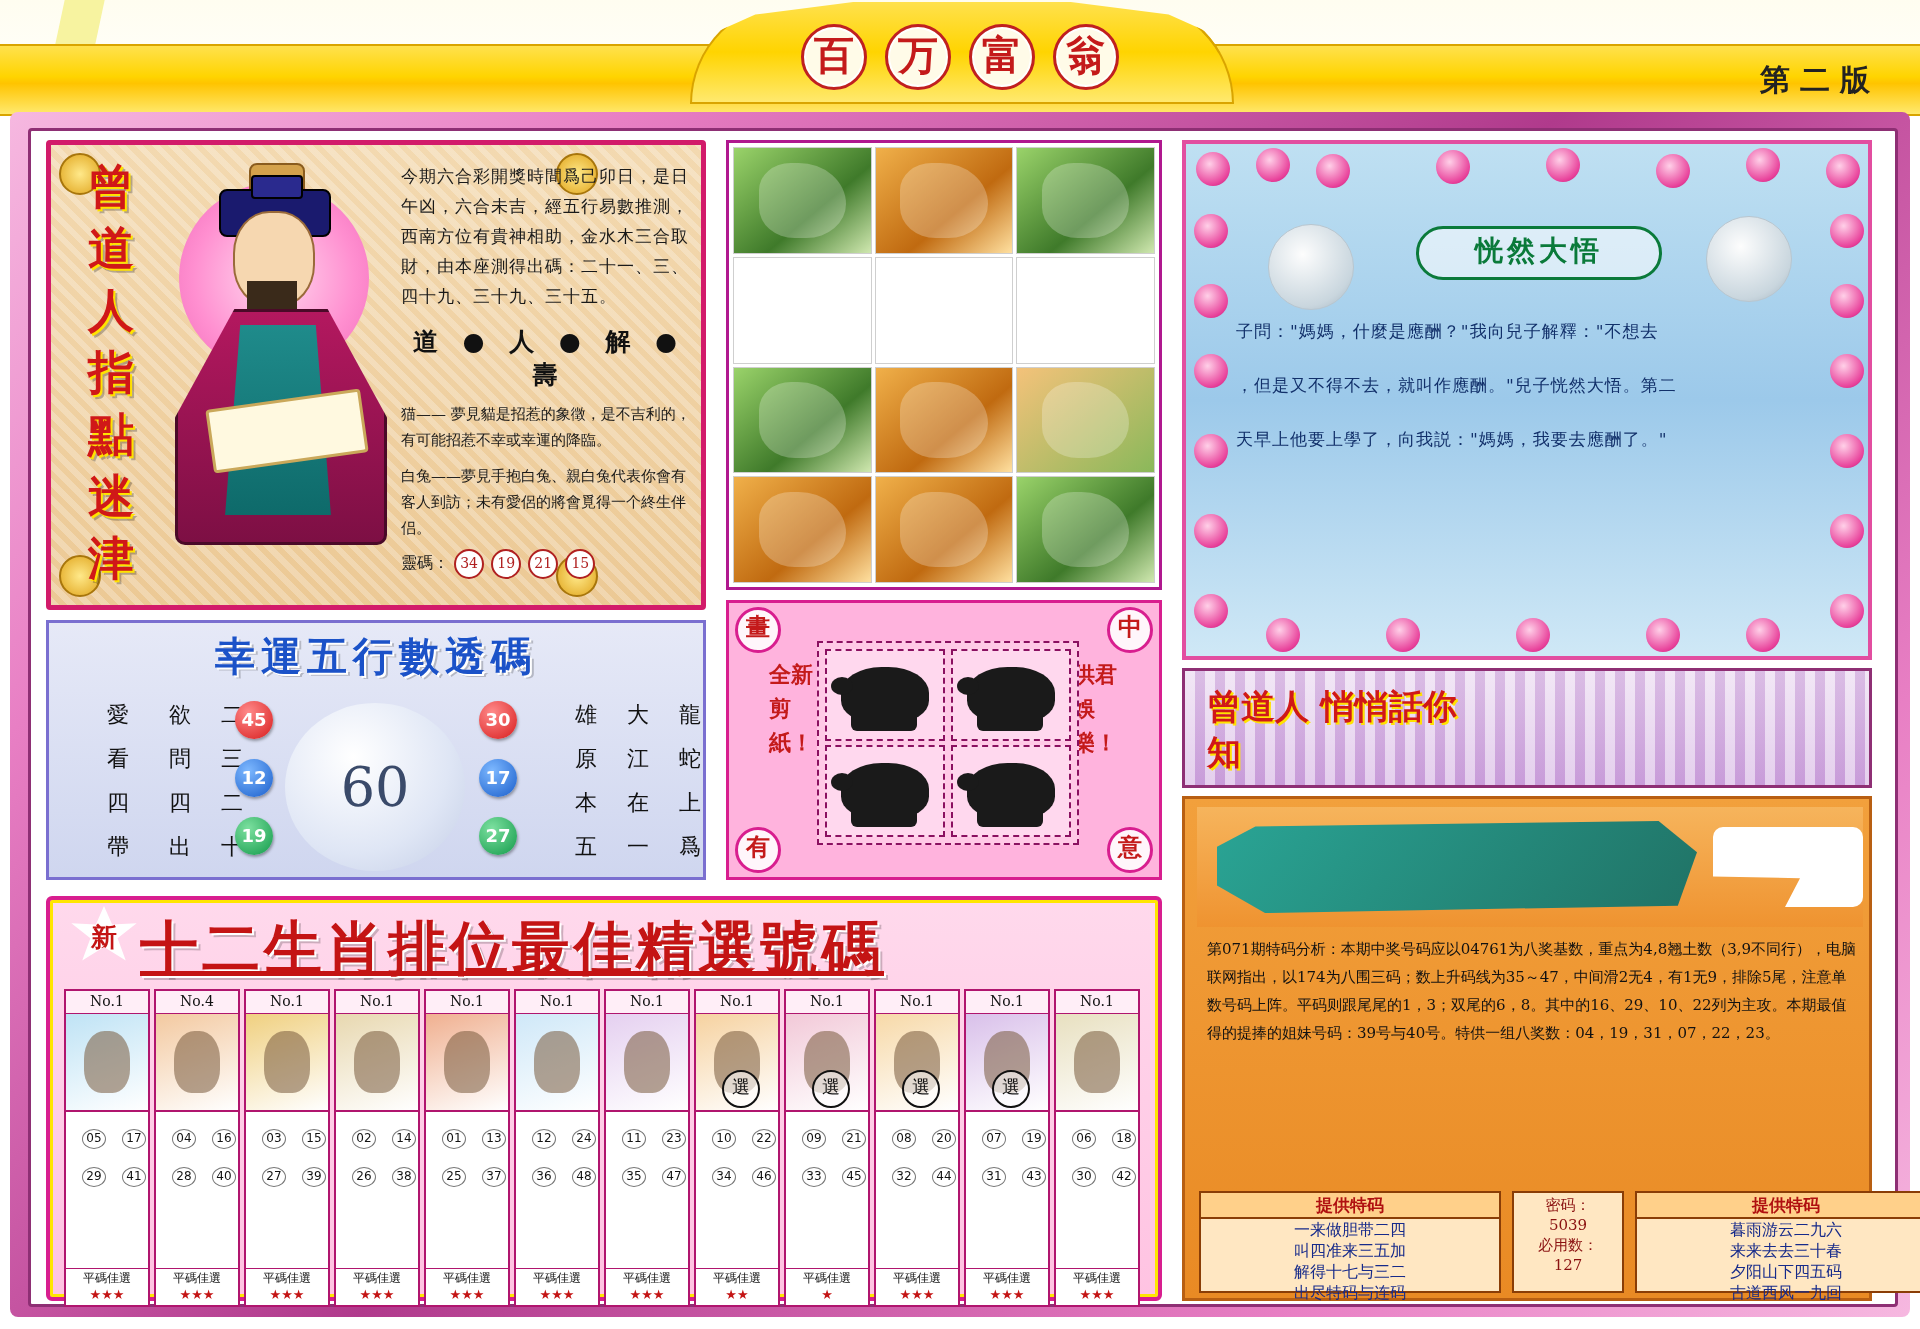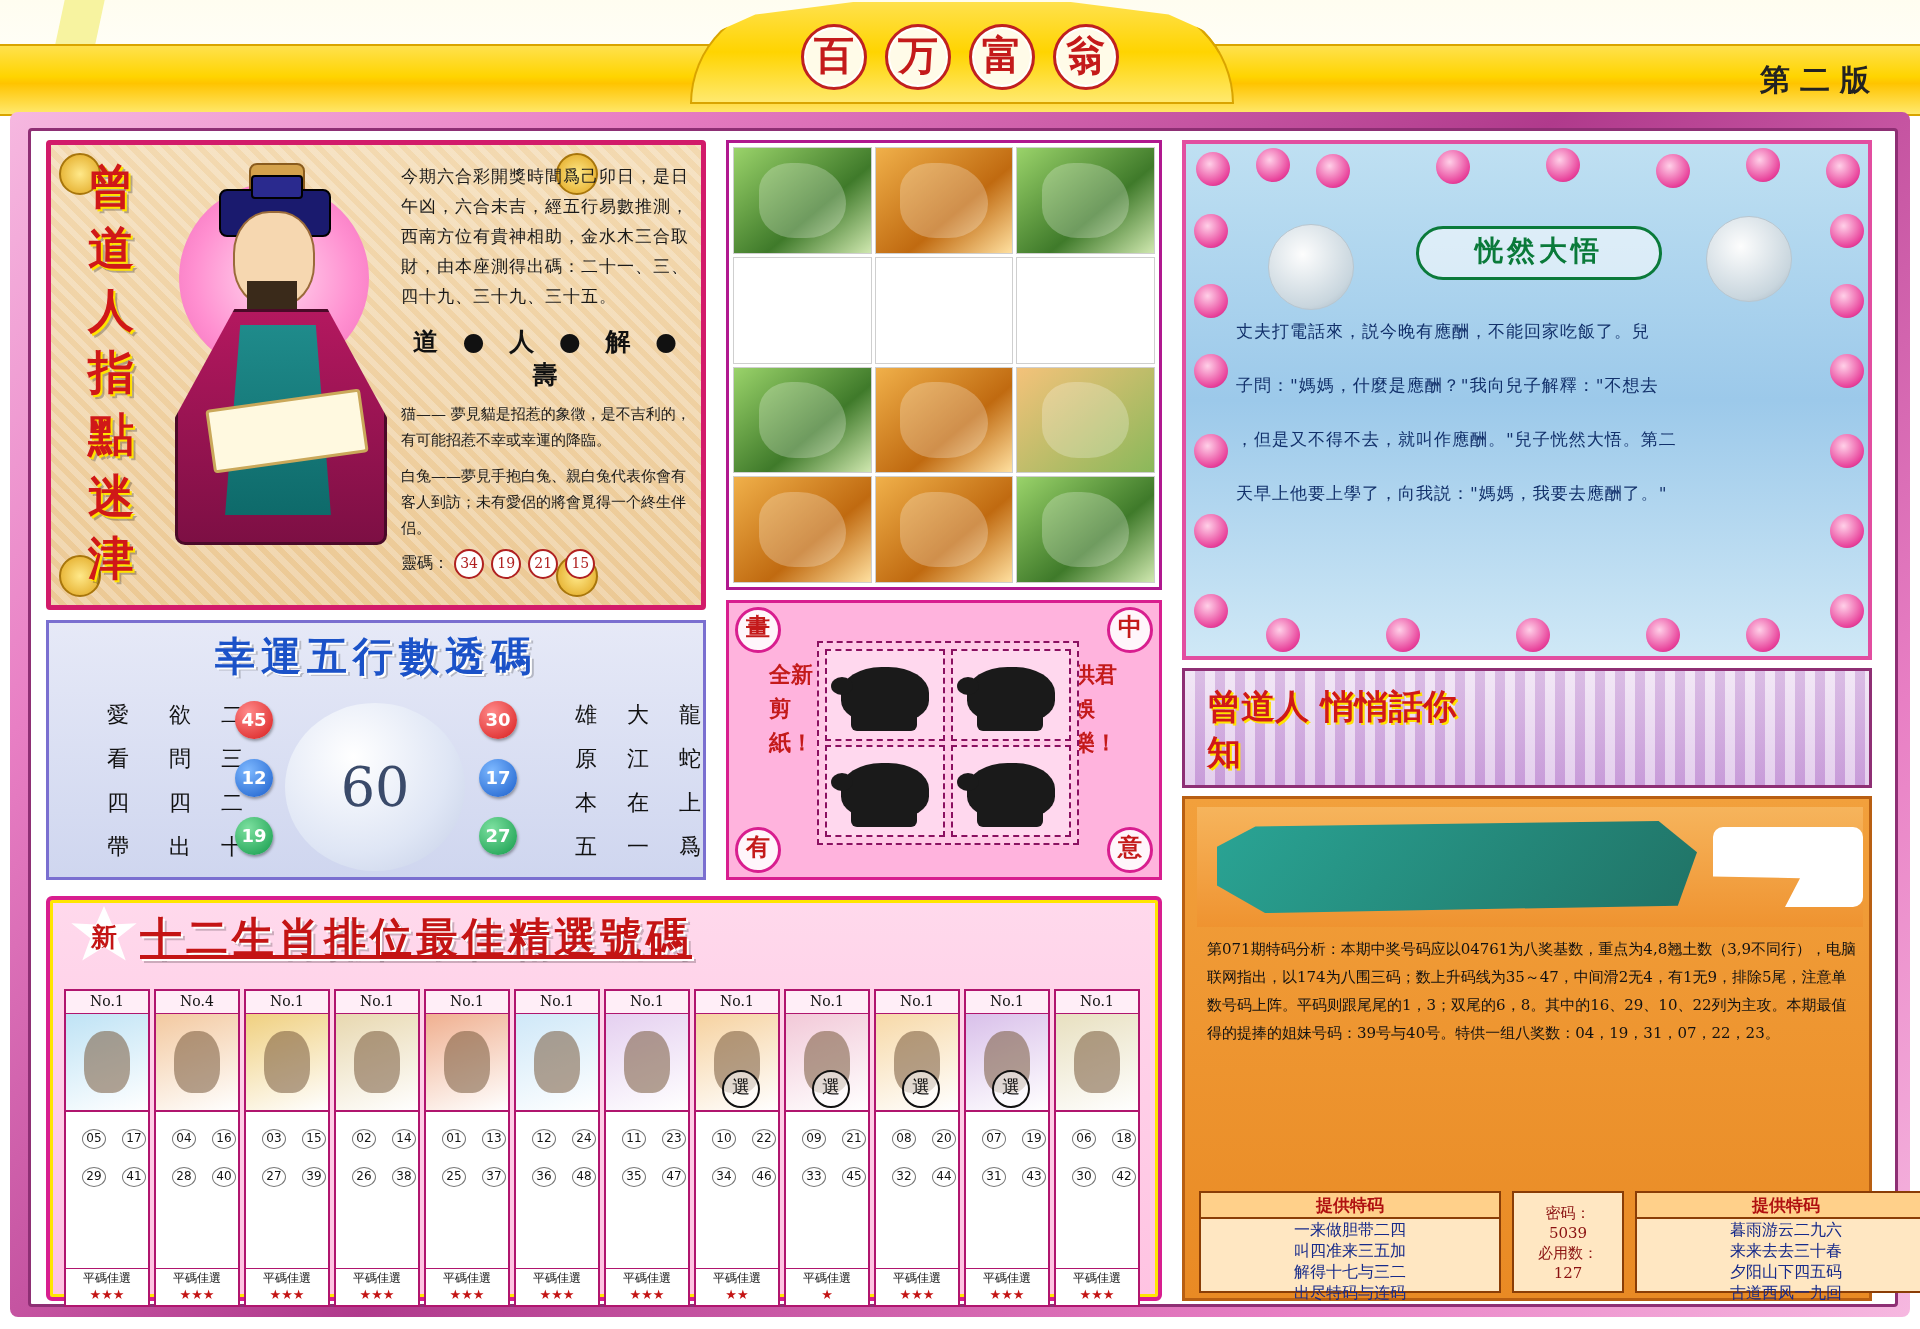--- a/index.html
+++ b/index.html
@@ -327,21 +327,21 @@
   
   #p-zodiac{
     left:46px;top:896px;width:1116px;height:405px;
     background:linear-gradient(#ffd9ec,#ffc3e2);
     border:4px solid #d81e8f;border-radius:6px;
     box-shadow:0 0 0 3px #ffe600 inset;
   }
   .z-title{
     position:absolute;left:90px;top:10px;width:1000px;height:58px;
     font-family:"DejaVu Serif","Liberation Serif",serif;
-    font-size:42px;color:#c41414;font-weight:bold;letter-spacing:4px;
+    font-size:58px;color:#c41414;font-weight:bold;letter-spacing:4px;
     text-shadow:2px 2px 0 #fff,4px 4px 0 rgba(0,0,0,.2);
     text-decoration:underline;
   }
   .z-star{
     position:absolute;left:20px;top:6px;width:68px;height:62px;
     background:#fff;color:#c41414;font-size:26px;font-weight:bold;
     display:flex;align-items:center;justify-content:center;
     clip-path:polygon(50% 0%,62% 30%,98% 28%,70% 52%,82% 88%,50% 66%,18% 88%,30% 52%,2% 28%,38% 30%);
     font-family:"DejaVu Serif","Liberation Serif",serif;
   }
@@ -500,21 +500,20 @@
       <div class="flower" style="left:80px;top:474px;"></div>
       <div class="flower" style="left:200px;top:474px;"></div>
       <div class="flower" style="left:330px;top:474px;"></div>
       <div class="flower" style="left:460px;top:474px;"></div>
       <div class="flower" style="left:560px;top:474px;"></div>
     </div>
     <div class="balloon" style="left:82px;top:80px;"></div>
     <div class="balloon" style="left:520px;top:72px;"></div>
     <div class="story-title">恍然大悟</div>
     <div class="story-body">
-      <div>丈夫打電話來，説今晚有應酬，不能回家吃飯了。兒</div>
       <div>子問："媽媽，什麼是應酬？"我向兒子解釋："不想去</div>
       <div>，但是又不得不去，就叫作應酬。"兒子恍然大悟。第二</div>
       <div>天早上他要上學了，向我説："媽媽，我要去應酬了。"</div>
     </div>
   </div>
 
   <div class="panel" id="p-lucky">
     <div class="lucky-title">幸運五行數透碼</div>
     <div class="lucky-body">
       <div class="lucky-col left">
@@ -605,21 +604,21 @@
     <div class="analysis-text">第071期特码分析：本期中奖号码应以04761为八奖基数，重点为4,8翘土数（3,9不同行），电脑联网指出，以174为八围三码；数上升码线为35～47，中间滑2无4，有1无9，排除5尾，注意单数号码上阵。平码则跟尾尾的1，3；双尾的6，8。其中的16、29、10、22列为主攻。本期最值得的提捧的姐妹号码：39号与40号。特供一组八奖数：04，19，31，07，22，23。</div>
     <div class="analysis-bottom">
       <div class="ab-box" style="flex:1;">
         <div class="ab-title">提供特码</div>
         <div class="ab-line">一来做胆带二四</div>
         <div class="ab-line">叫四准来三五加</div>
         <div class="ab-line">解得十七与三二</div>
         <div class="ab-line">出尽特码与连码</div>
       </div>
       <div class="ab-box ab-mid">
-        <div class="ab-line" style="padding-top:10px;">密码：</div>
+        <div class="ab-line" style="padding-top:2px;">密码：</div>
         <div class="ab-line">5039</div>
         <div class="ab-line">必用数：</div>
         <div class="ab-line">127</div>
       </div>
       <div class="ab-box" style="flex:1;">
         <div class="ab-title">提供特码</div>
         <div class="ab-line">暮雨游云二九六</div>
         <div class="ab-line">来来去去三十春</div>
         <div class="ab-line">夕阳山下四五码</div>
         <div class="ab-line">古道西风一九回</div>

